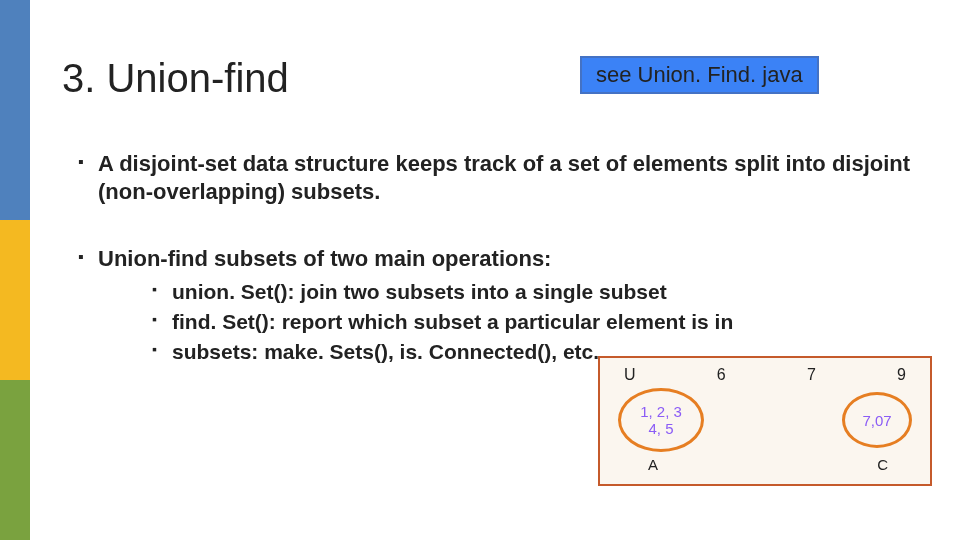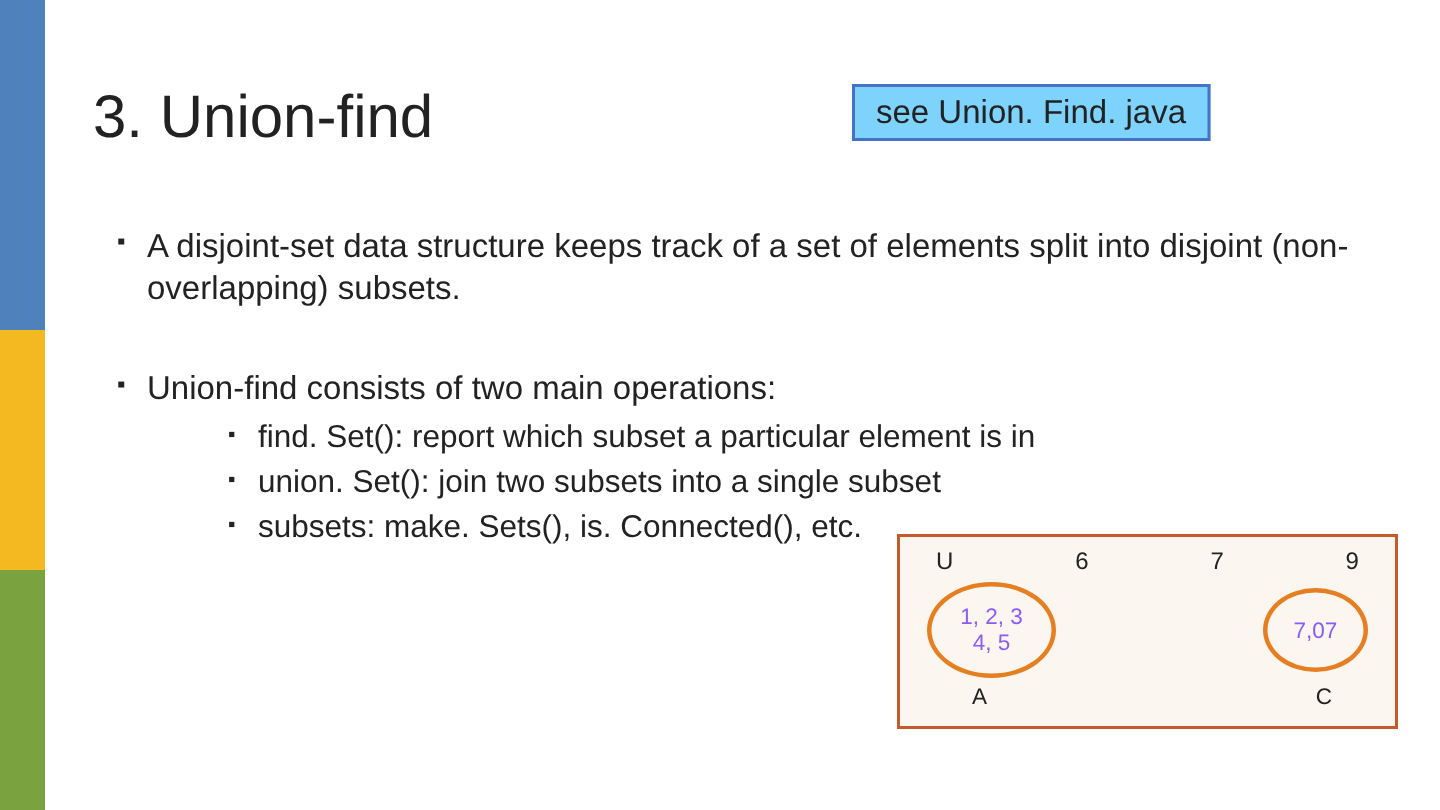--- a/index.html
+++ b/index.html
@@ -3,22 +3,22 @@
 <meta charset="utf-8">
 <style>
   * { box-sizing: border-box; margin: 0; padding: 0; }
   html, body { width: 960px; height: 540px; font-family: Arial, Helvetica, sans-serif; background: #fff; overflow: hidden; }
   .slide { position: relative; width: 960px; height: 540px; }
   .sidebar { position: absolute; left: 0; top: 0; width: 30px; height: 540px; }
   .sb-blue { position: absolute; left: 0; top: 0; width: 30px; height: 300px; background: #4f81bd; }
   .sb-yellow { position: absolute; left: 0; top: 220px; width: 30px; height: 180px; background: #f4b921; }
   .sb-green { position: absolute; left: 0; top: 380px; width: 30px; height: 160px; background: #7aa23f; }
   .title { position: absolute; left: 62px; top: 56px; font-size: 40px; color: #222; }
-  .see-box { position: absolute; left: 568px; top: 56px; border: 2px solid #4472c4; padding: 4px 14px; font-size: 22px; color: #222; background: #7dd3fc; }
-  .content { position: absolute; left: 78px; top: 150px; right: 36px; font-size: 22px; color: #222; line-height: 1.25; }
+  .see-box { position: absolute; left: 580px; top: 56px; border: 2px solid #4472c4; padding: 4px 14px; font-size: 22px; color: #222; background: #3b82f6; }
+  .content { position: absolute; left: 78px; top: 150px; right: 36px; font-size: 22px; color: #222; line-height: 1.25; font-weight: bold; }
   .bullet-l1 { position: relative; padding-left: 20px; margin-bottom: 40px; }
   .bullet-l1::before { content: "▪"; position: absolute; left: 0; top: 2px; color: #222; font-size: 16px; }
   .bullet-l2-group { margin-left: 54px; margin-top: 6px; }
   .bullet-l2 { position: relative; padding-left: 20px; margin-bottom: 4px; font-size: 21px; }
   .bullet-l2::before { content: "▪"; position: absolute; left: 0; top: 2px; color: #222; font-size: 14px; }
   .diagram { position: absolute; right: 28px; bottom: 54px; border: 2px solid #c55a2b; background: #fbf6ef; padding: 8px 14px 14px 14px; width: 334px; height: 130px; }
   .d-top-row { display: flex; justify-content: space-between; font-size: 16px; color: #222; margin-bottom: 4px; padding: 0 10px; }
   .d-circles { display: flex; justify-content: space-between; align-items: center; padding: 0 4px; }
   .circle { border: 3px solid #e67e22; border-radius: 50%; display: flex; align-items: center; justify-content: center; font-size: 15px; text-align: center; color: #8b5cf6; background: #fbf6ef; }
   .circle.big { width: 86px; height: 64px; border-radius: 50% / 50%; }
@@ -34,24 +34,24 @@
     <div class="sb-yellow"></div>
     <div class="sb-green"></div>
   </div>
 
   <div class="title">3.  Union-find</div>
   <div class="see-box">see Union. Find. java</div>
 
   <div class="content">
     <div class="bullet-l1">A disjoint-set data structure keeps track of a set of elements split into disjoint (non-overlapping) subsets.</div>
     <div class="bullet-l1">
-      <span>Union-find consists of two main operations:</span>
+      <span>Union-find subsets of two main operations:</span>
       <div class="bullet-l2-group">
+        <div class="bullet-l2">union. Set(): join two subsets into a single subset</div>
         <div class="bullet-l2">find. Set(): report which subset a particular element is in</div>
-        <div class="bullet-l2">union. Set(): join two subsets into a single subset</div>
         <div class="bullet-l2">subsets: make. Sets(), is. Connected(), etc.</div>
       </div>
     </div>
   </div>
 
   <div class="diagram">
     <div class="d-top-row">
       <span>U</span>
       <span>6</span>
       <span>7</span>

